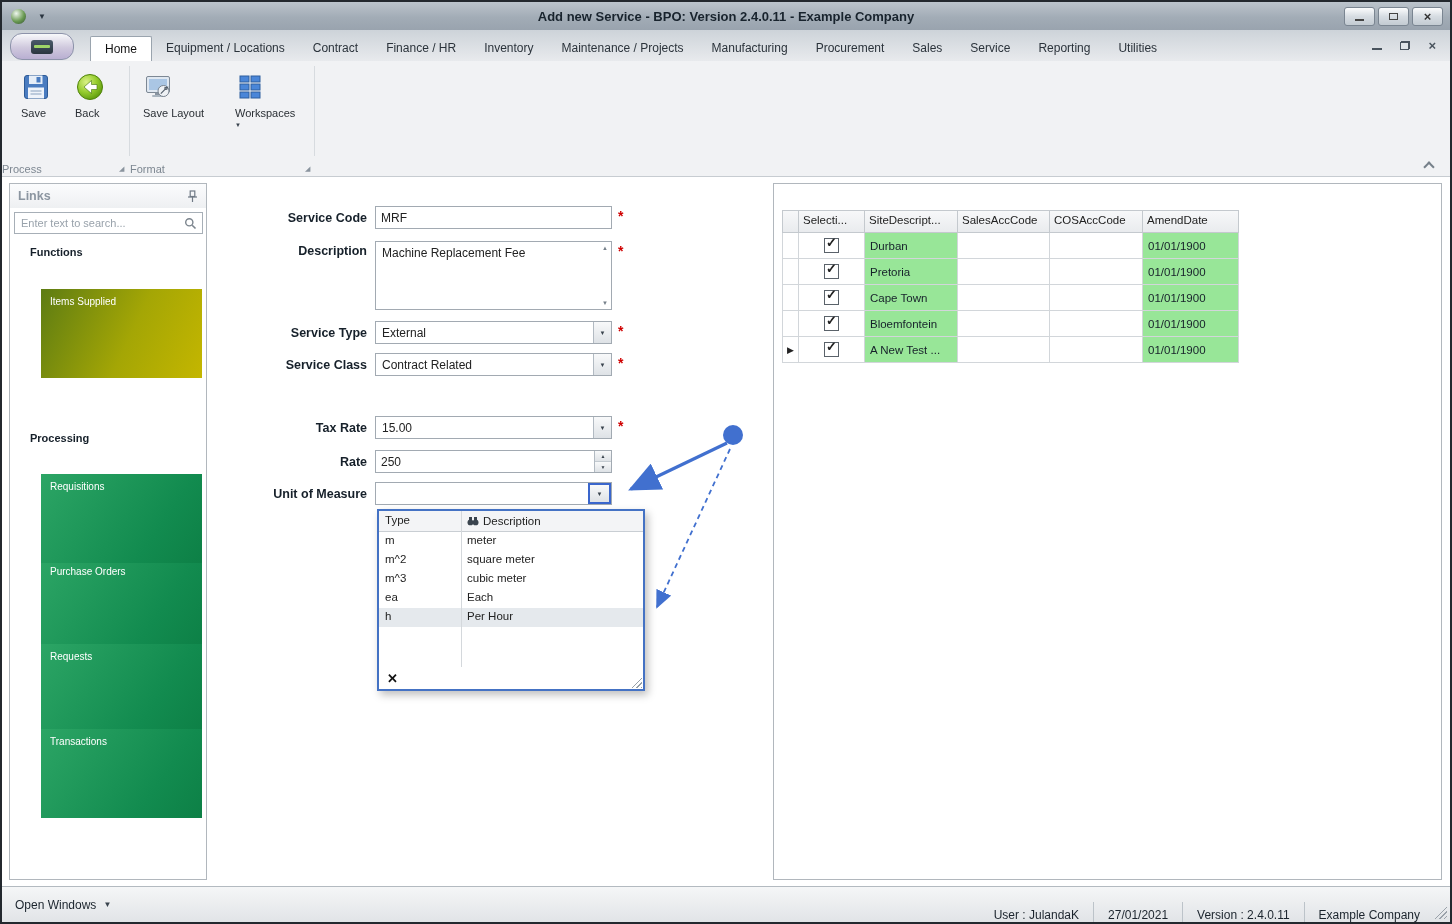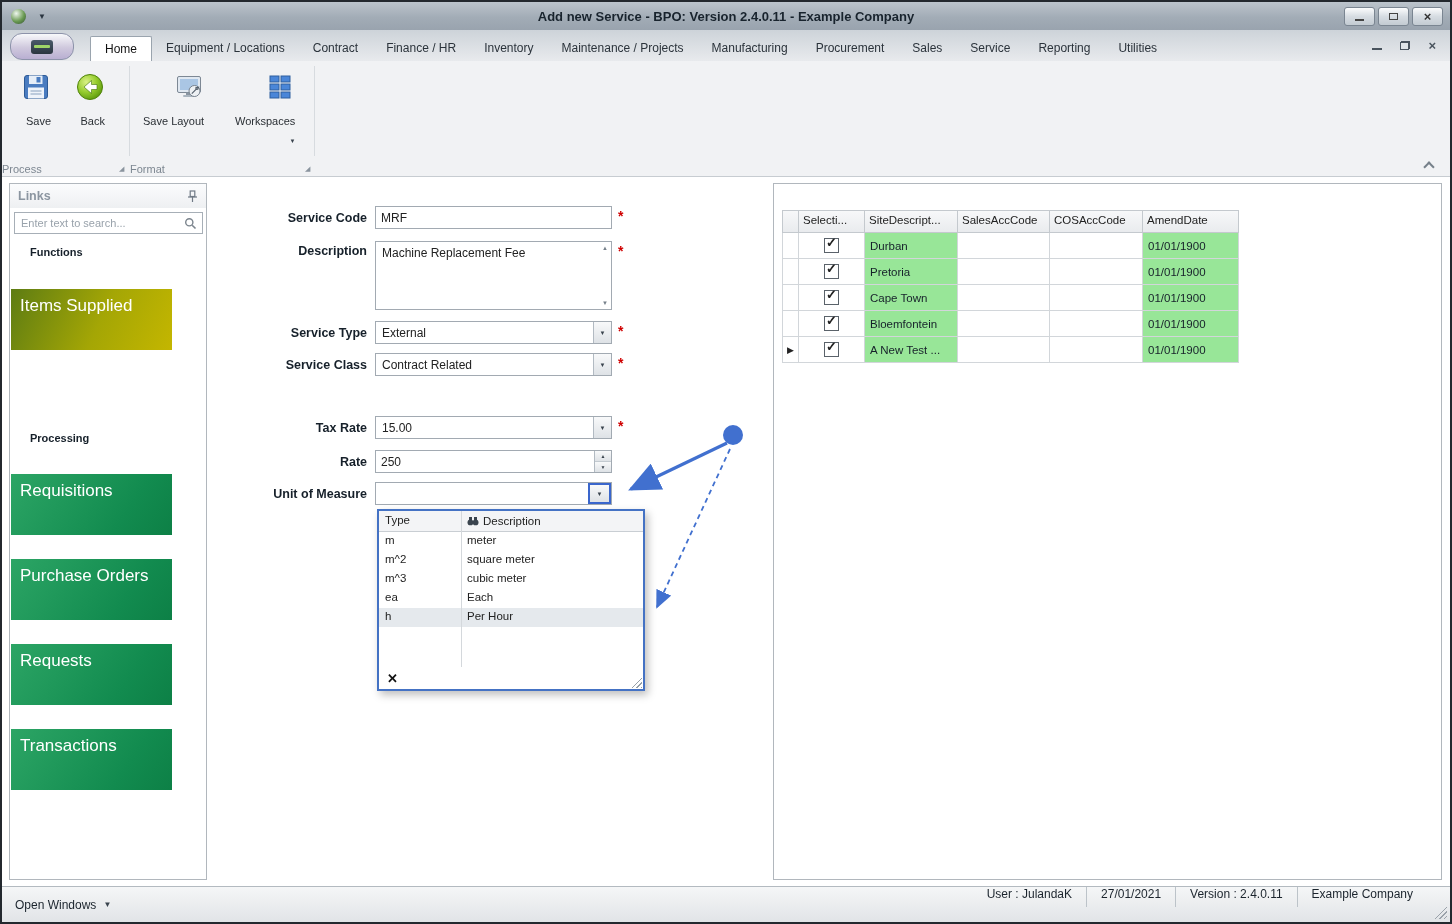--- a/index.html
+++ b/index.html
@@ -36,21 +36,21 @@
   .tab.active{background:#fff;border:1px solid #9aa4ae;border-bottom:none;border-radius:2px 2px 0 0;color:#111}
   .tabrow-controls{position:absolute;right:14px;top:9px;display:flex;gap:18px;align-items:center;color:#49535d}
   .trc-min{width:10px;height:2px;background:#49535d;margin-top:7px}
   .trc-restore{width:10px;height:9px;position:relative}
   .trc-restore::before{content:"";position:absolute;right:0;top:0;width:7px;height:6px;border:1.5px solid #49535d}
   .trc-restore::after{content:"";position:absolute;left:0;bottom:0;width:7px;height:6px;border:1.5px solid #49535d;background:#dfe3e7}
   .trc-x{font-size:13px;font-weight:bold;line-height:1}
 
   
   .ribbon{position:absolute;top:59px;left:0;right:0;height:115px;background:#f1f2f4;border-bottom:1px solid #c7ccd1}
-  .rbtn{position:absolute;top:8px;display:flex;flex-direction:column;align-items:flex-end;gap:13px;
+  .rbtn{position:absolute;top:8px;display:flex;flex-direction:column;align-items:flex-start;gap:5px;
         font-size:11px;color:#2a2f34;padding:3px 5px;border-radius:3px}
   .rdivider{position:absolute;top:5px;height:90px;width:1px;background:#d7dbdf}
   .rgroup-label{position:absolute;bottom:1px;font-size:11px;color:#7d8791;text-align:left}
   .launcher{position:absolute;bottom:3px;font-size:7px;color:#8a949e}
   .collapse-ribbon{position:absolute;right:16px;bottom:6px;width:11px;height:10px}
   .collapse-ribbon::before{content:"";position:absolute;left:2px;top:3px;width:6px;height:6px;
         border-left:2px solid #76808a;border-top:2px solid #76808a;transform:rotate(45deg)}
   .ws-caret{font-size:6px;color:#39434d;margin-top:-2px}
 
   
@@ -61,21 +61,21 @@
                 color:#8b95a0;background:linear-gradient(#fbfcfd,#eef0f2);position:relative}
   .pin{position:absolute;right:8px;top:6px}
 
   
   .search-box{position:absolute;left:4px;top:28px;width:189px;height:22px;border:1px solid #a7afb7;
               background:#fff;display:flex;align-items:center;box-sizing:border-box}
   .search-box input{flex:1;border:none;outline:none;font-size:11px;color:#333;padding:0 6px;font-family:inherit;min-width:0}
   .search-box input::placeholder{color:#99a2ab}
   .search-icn{margin-right:5px;display:flex}
   .links-heading{position:absolute;left:20px;font-size:11px;font-weight:bold;color:#16202a}
-  .link-btn{position:absolute;left:1px;width:161px;height:61px;color:#fff;font-size:17px;
+  .link-btn{position:absolute;left:31px;width:161px;height:89px;color:#fff;font-size:10px;
             padding:7px 9px;box-sizing:border-box}
   .olive{background:linear-gradient(115deg,#5d7c13,#a4a605 55%,#c4b600)}
   .green{background:linear-gradient(125deg,#2ca565,#128b4f 70%,#0d8046)}
 
   
   .flabel{position:absolute;left:203px;width:162px;text-align:right;font-size:12.5px;font-weight:bold;color:#16202a}
   .fbox{position:absolute;left:373px;width:237px;height:23px;border:1px solid #a2aab2;background:#fff;
         box-sizing:border-box;font-size:12px;color:#222}
   .fbox input{width:100%;height:100%;border:none;outline:none;font-size:12px;color:#222;padding:0 5px;
               font-family:inherit;box-sizing:border-box;background:transparent}
@@ -129,21 +129,21 @@
   .cb{width:13px;height:13px;border:1px solid #5a626a;background:#fff;margin:0 auto;position:relative}
   .tick{position:absolute;left:1px;top:-4px;font-size:13px;font-weight:bold;color:#222}
   .rowmark{font-size:9px;color:#222}
 
   
   .statusbar{position:absolute;left:0;right:0;bottom:0;height:35px;
              background:linear-gradient(#f5f6f7,#e1e4e7);border-top:1px solid #b3bac0;
              display:flex;align-items:center;font-size:12px;color:#1b242d}
   .open-windows{margin-left:13px;display:flex;gap:7px;align-items:center}
   .ow-caret{font-size:8px;color:#39434d}
-  .sb-right{position:absolute;right:23px;display:flex;align-items:flex-start;height:100%}
+  .sb-right{position:absolute;right:16px;display:flex;align-items:flex-end;height:100%}
   .sb-item{padding:0 14px;white-space:nowrap}
   .sb-sep{width:1px;height:20px;background:#bcc3c9}
   .sb-grip{position:absolute;right:3px;bottom:3px;width:14px;height:14px;
            background:repeating-linear-gradient(135deg,transparent 0 2px,#9aa2aa 2px 3px);
            clip-path:polygon(100% 0,100% 100%,0 100%)}
 
   .annot{position:absolute;left:0;top:0;z-index:60;pointer-events:none}
 </style>
 </head>
 <body>

